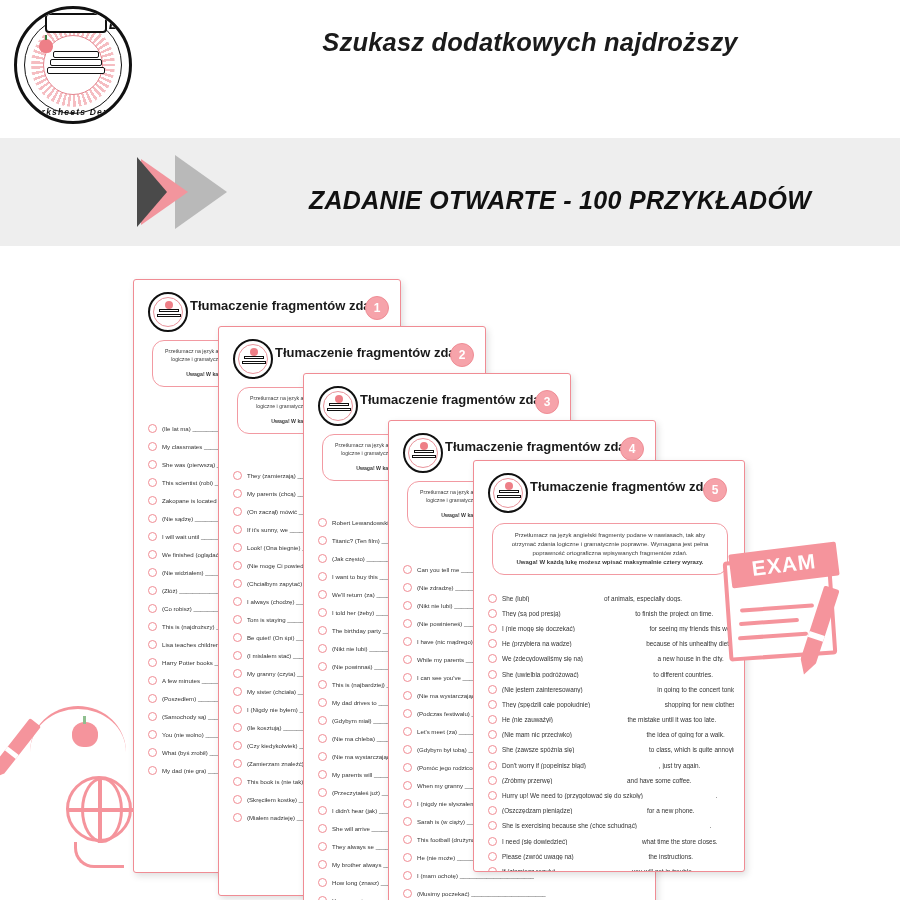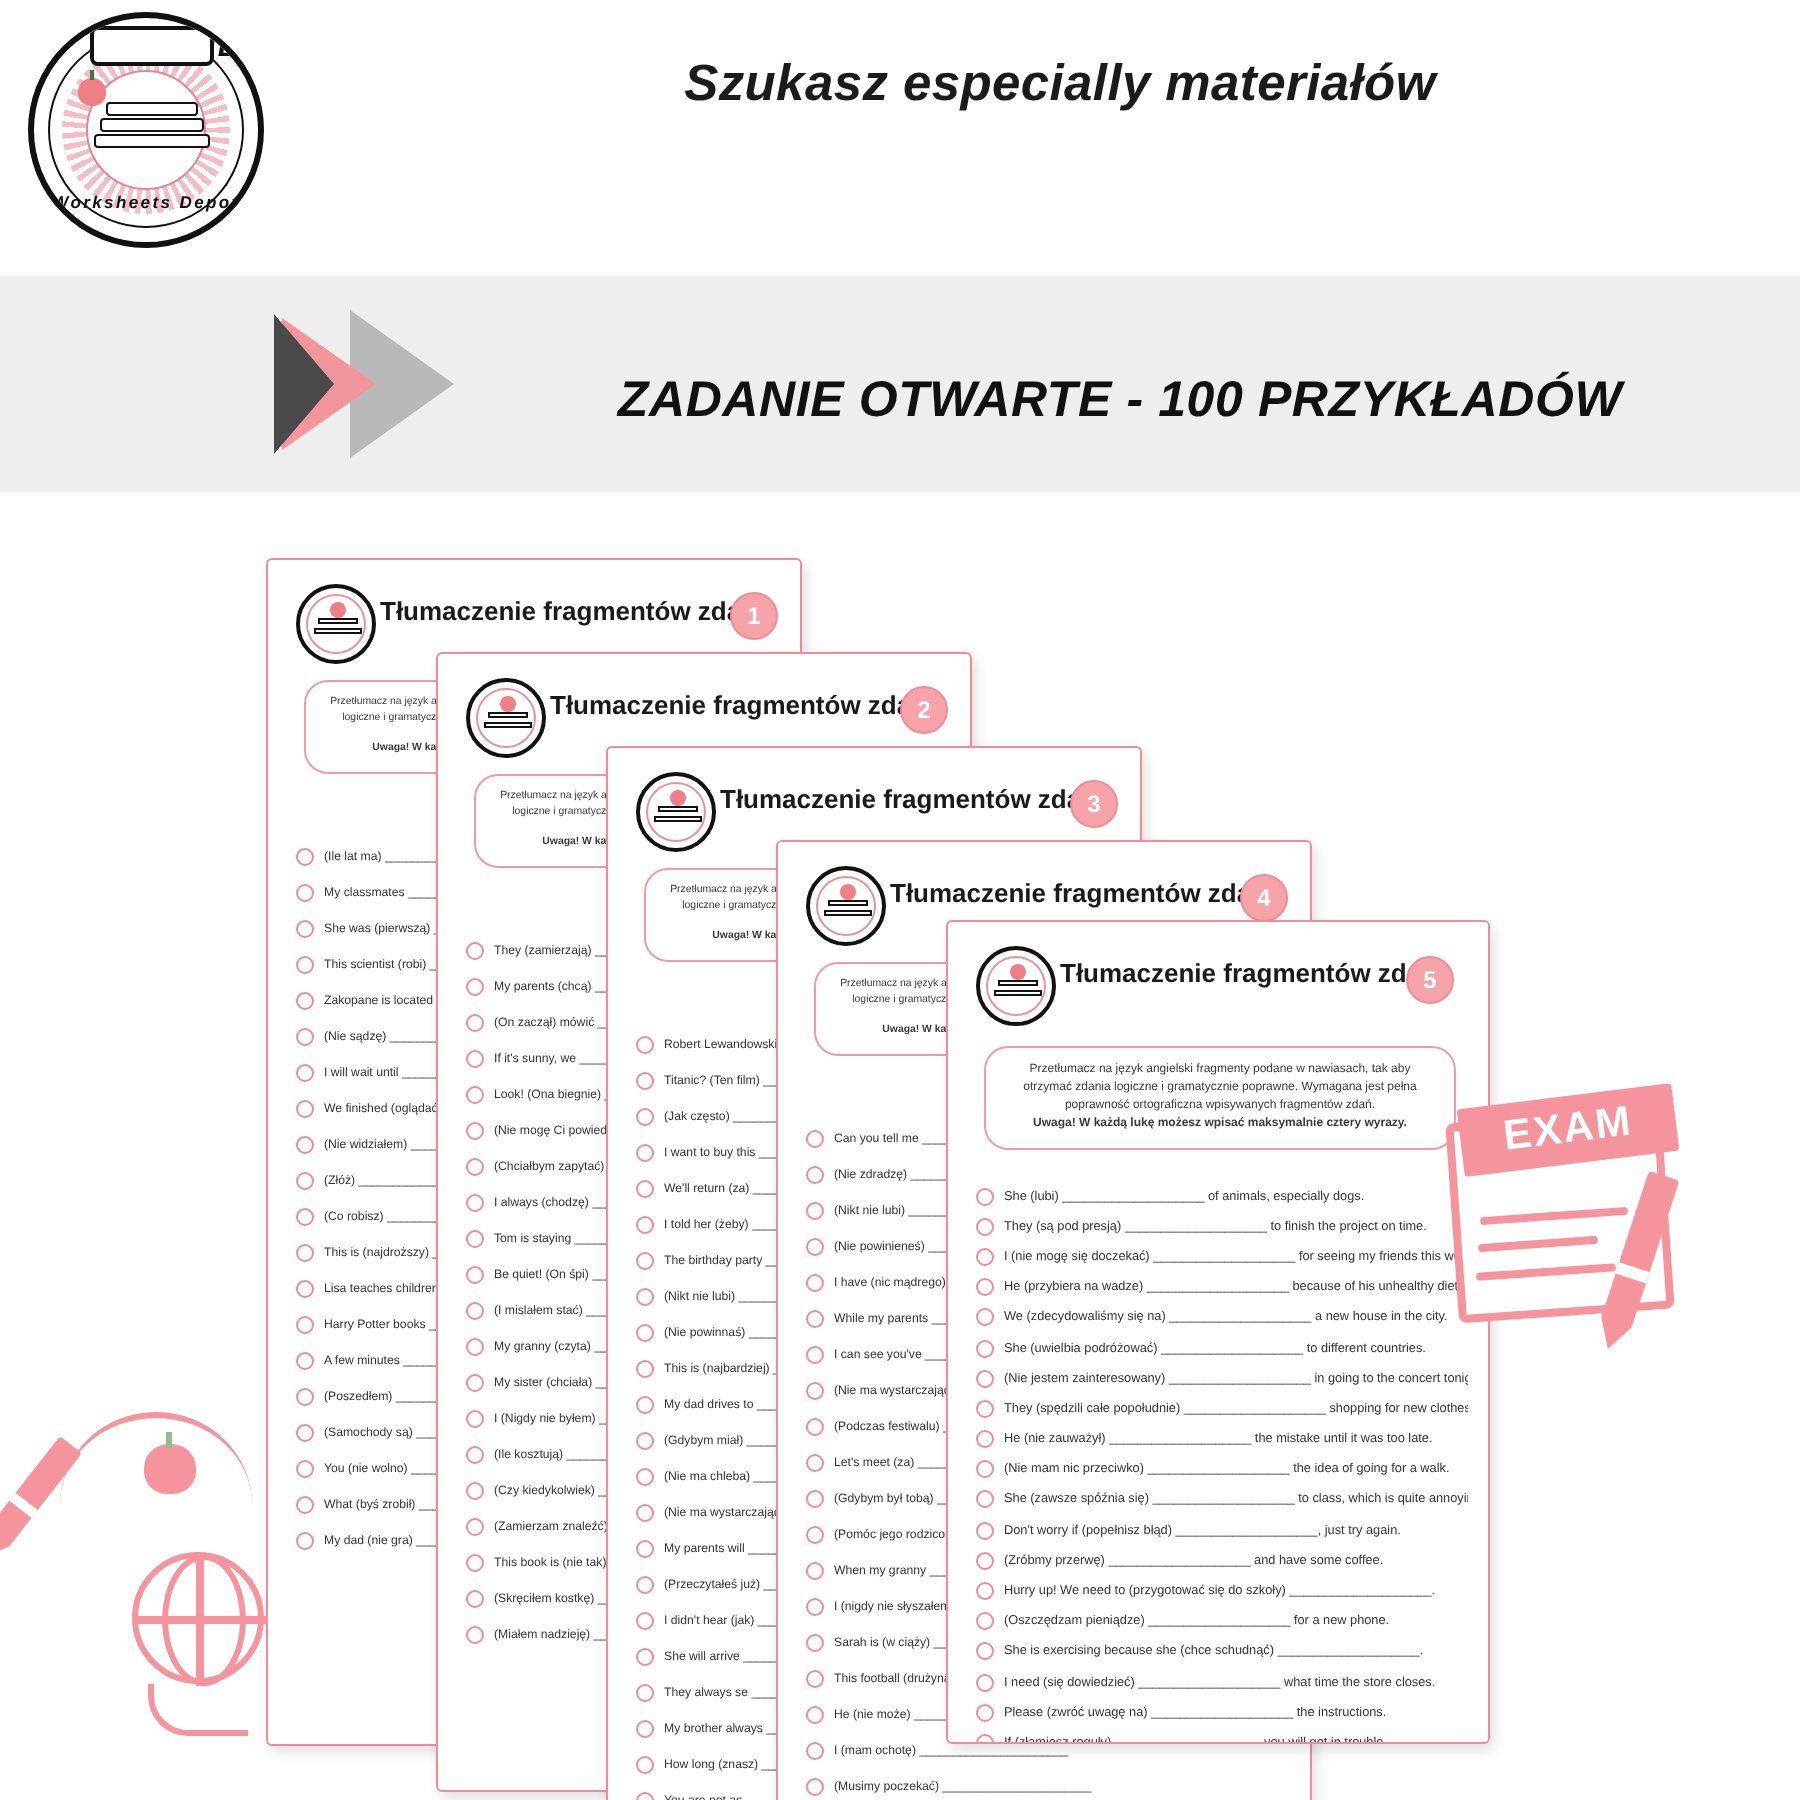--- a/index.html
+++ b/index.html
@@ -59,21 +59,21 @@
   .logo .books .bk:nth-child(3){ top:4px; left:6px; width:46px;}
   .logo .apple {
     position:absolute; left:22px; top:30px; width:14px; height:14px;
     background:#ee7f87; border-radius:50% 50% 45% 45%;
   }
   .logo .apple:after{
     content:""; position:absolute; left:6px; top:-4px; width:2px; height:5px;
     background:#3c7a3c;
   }
   .logo .wd {
-    position:absolute; bottom:15px; left:0; width:100%;
+    position:absolute; bottom:4px; left:0; width:100%;
     text-align:center; font-size:8.5px; font-weight:bold; font-style:italic;
     color:#111; letter-spacing:1.2px;
   }
 
   .title {
     position:absolute; left:180px; top:24px; width:700px;
     text-align:center;
     font-size:25.5px; font-weight:bold; font-style:italic;
     color:#1b1b1b; line-height:1.42;
     letter-spacing:.2px;
@@ -295,21 +295,21 @@
     <div class="apple"></div>
     <div class="books">
       <div class="bk"></div>
         <div class="bk"></div>
         <div class="bk"></div>
     </div>
     <div class="wd">Worksheets Depot</div>
   </div>
 
   <div class="title">
-    <div>Szukasz especially materiałów</div>
+    <div>Szukasz dodatkowych najdroższy</div>
   </div>
 </div>
 
 <div class="banner">
   <div class="tri-wrap">
     <div class="tri-grey"></div>
     <div class="tri-pink"></div>
     <div class="tri-dark"></div>
   </div>
   <div class="banner-text">ZADANIE OTWARTE - 100 PRZYKŁADÓW</div>

